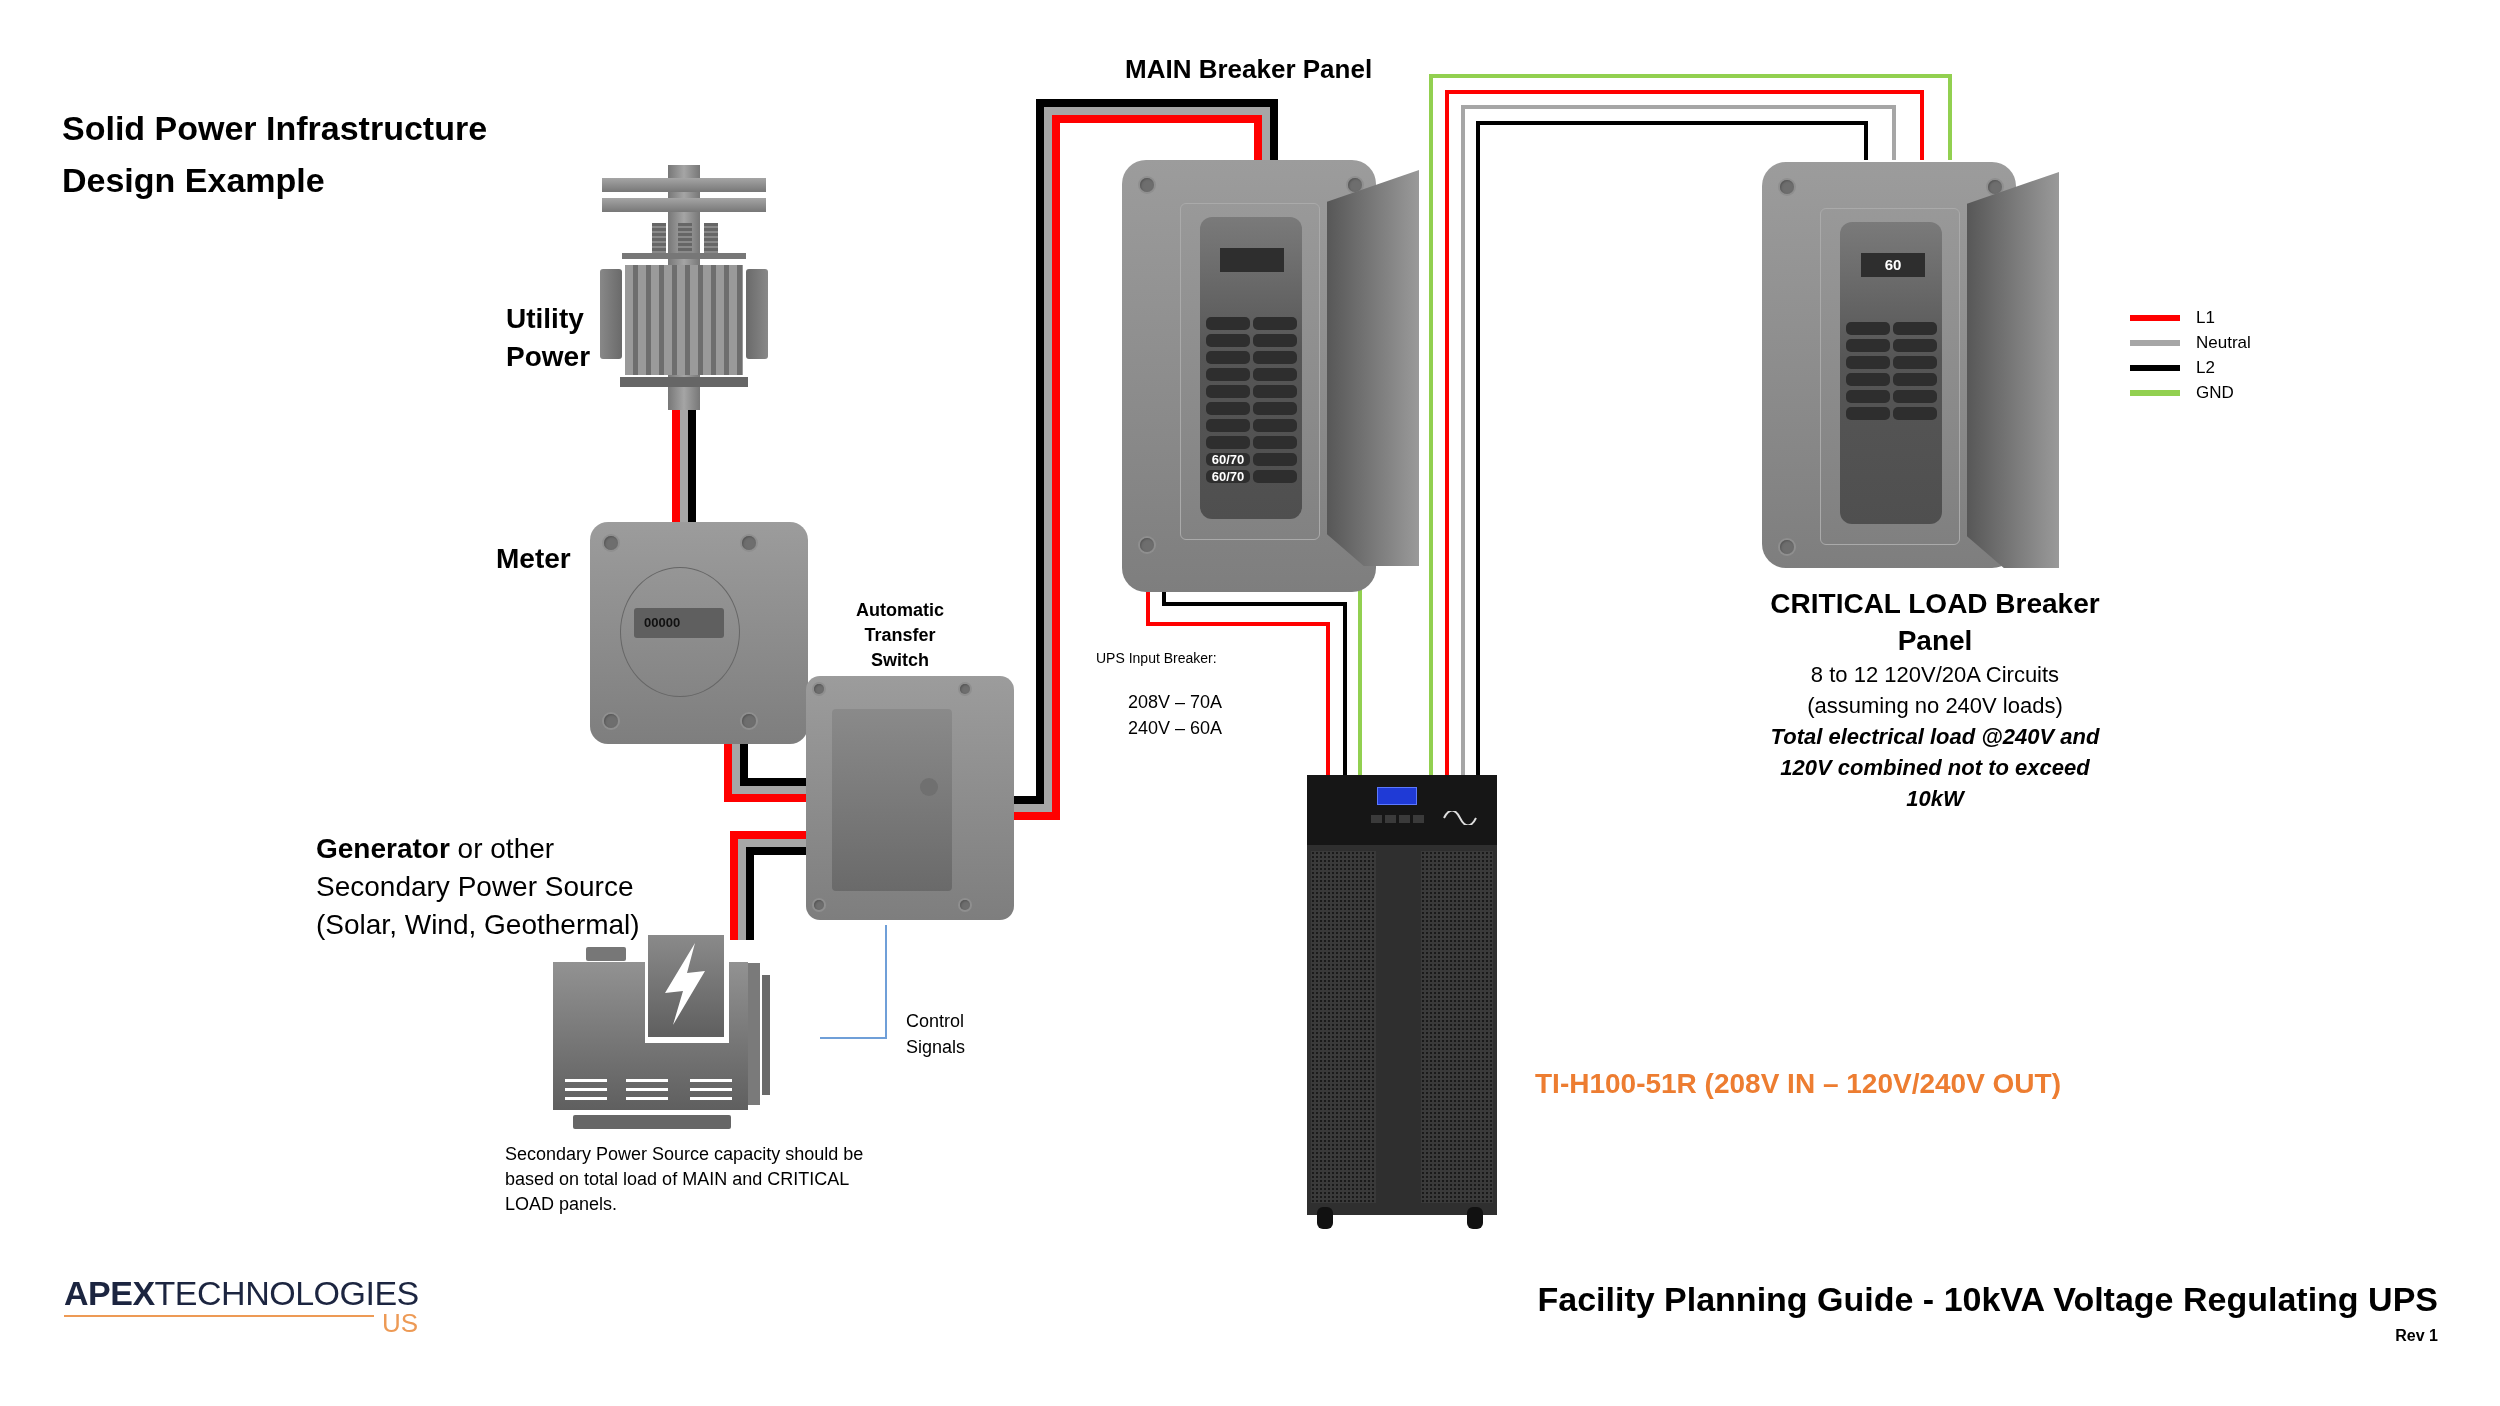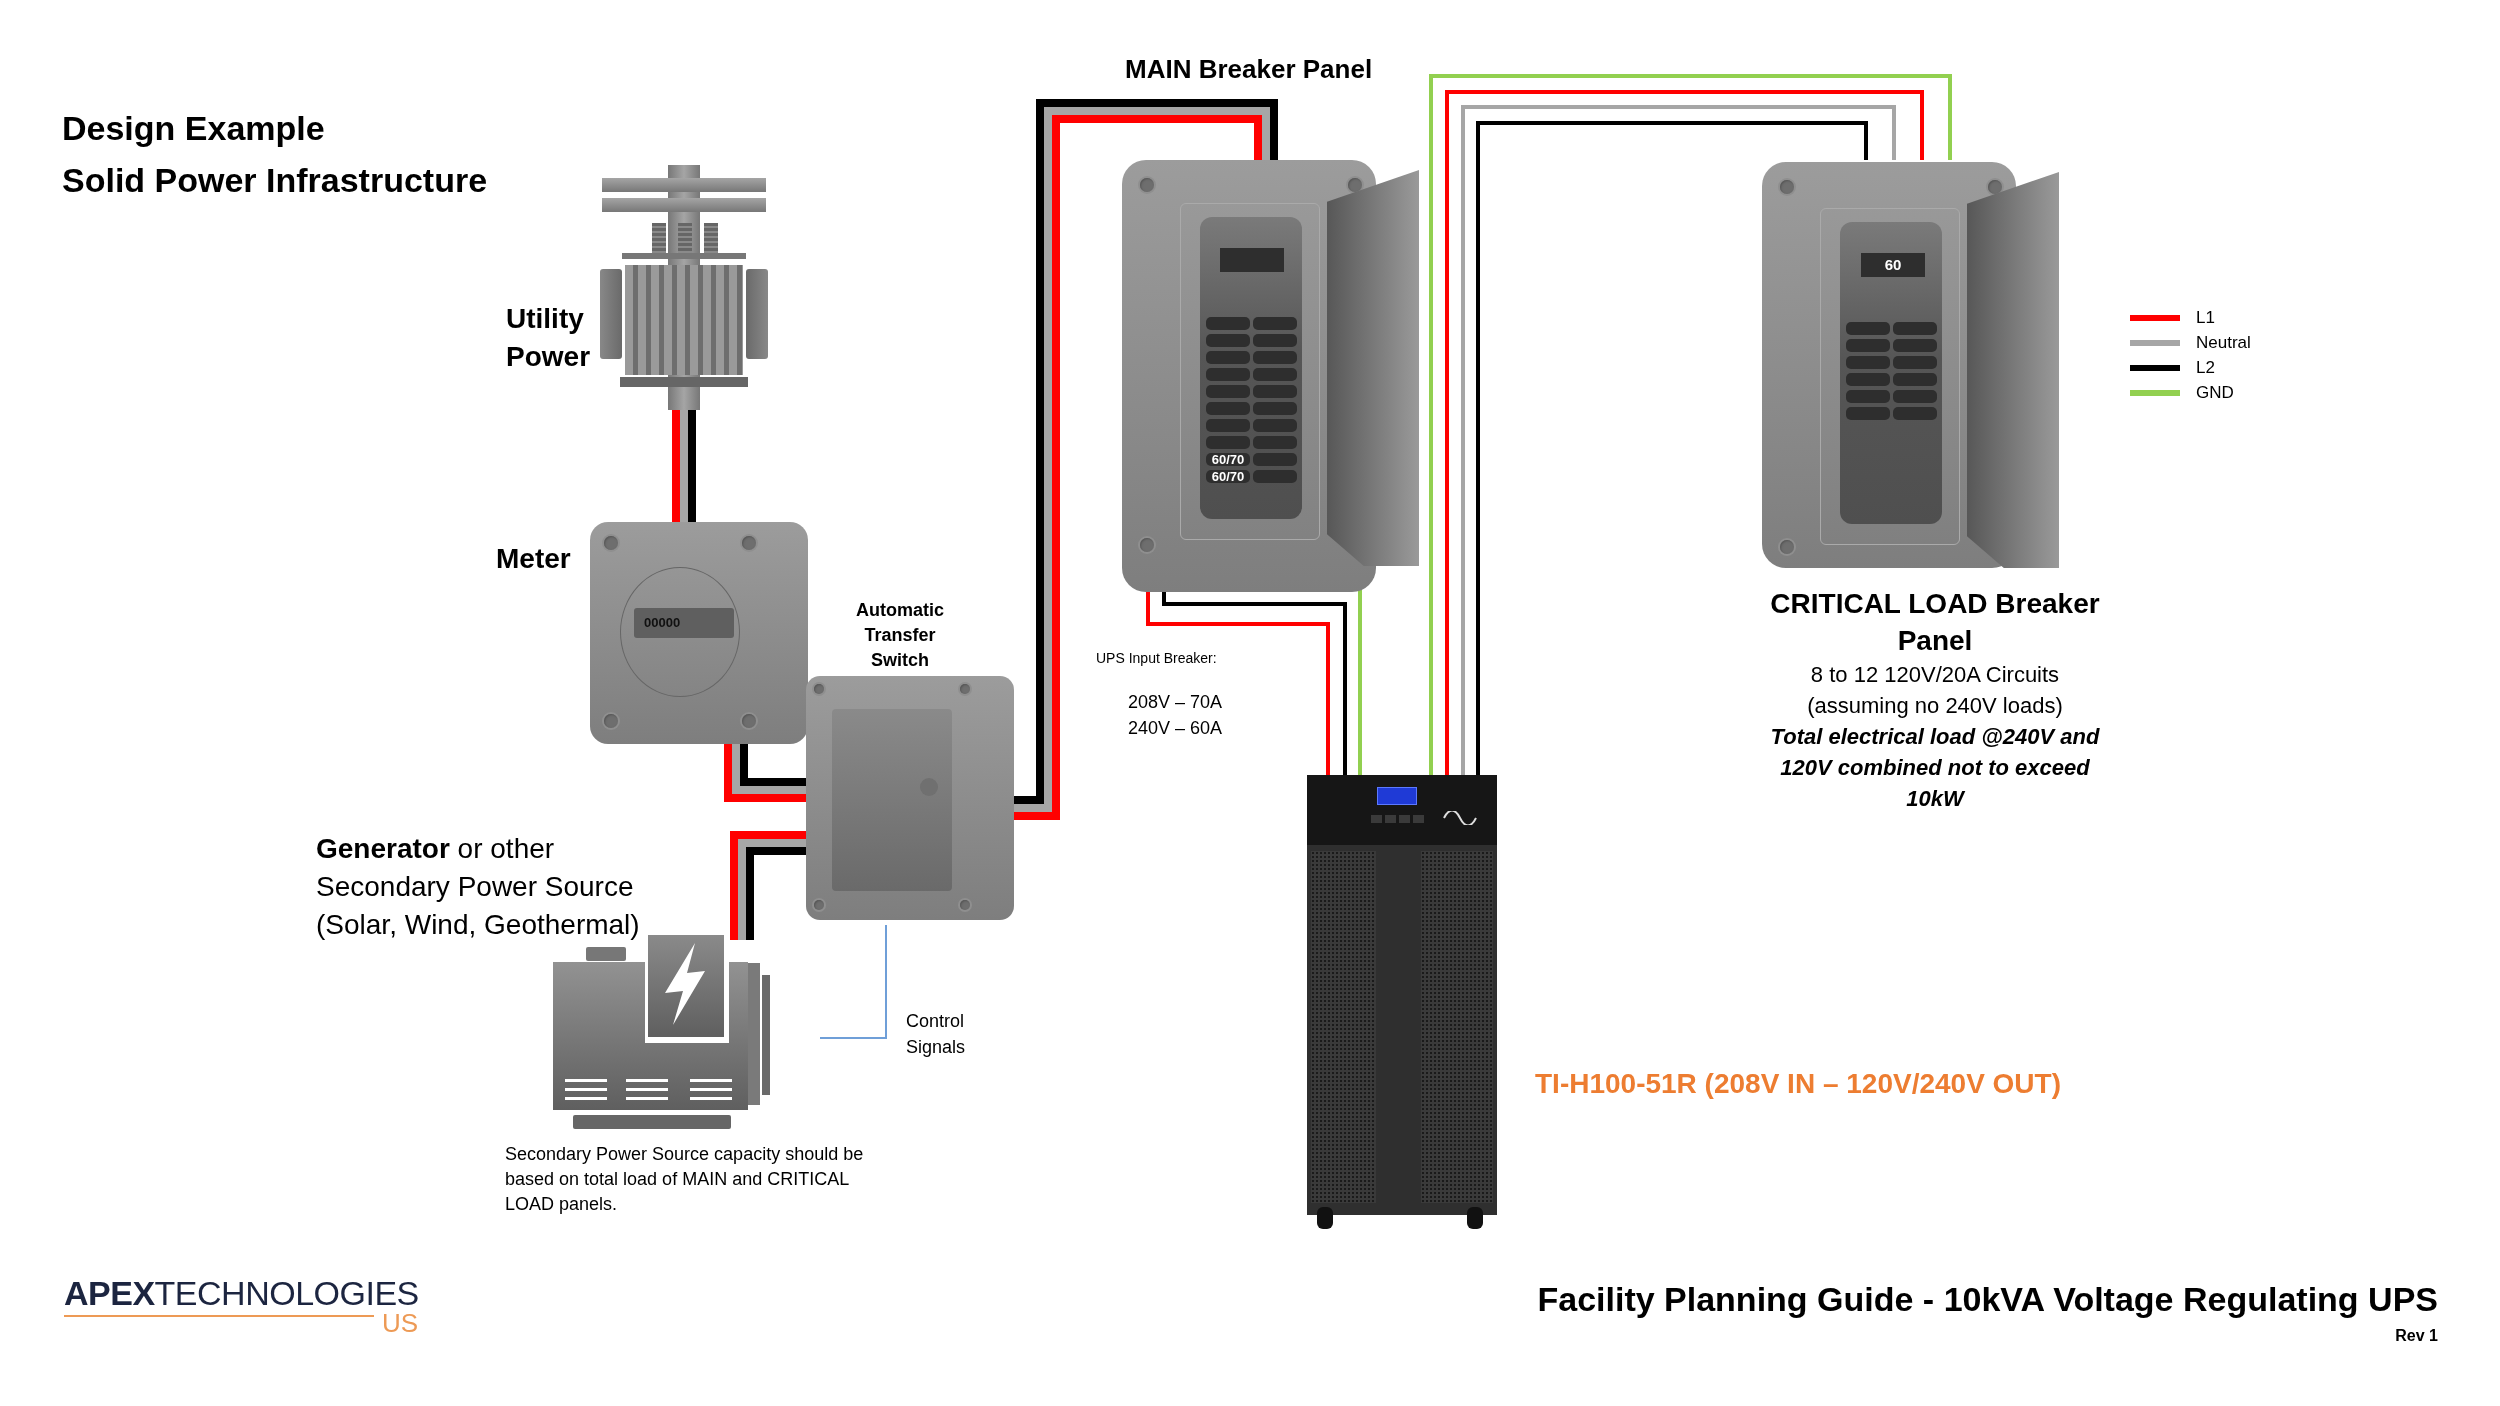--- a/index.html
+++ b/index.html
@@ -78,22 +78,22 @@
     <polyline points="1220,520 1220,584 1360,584 1360,775" stroke="#92d050" stroke-width="4"></polyline>
 
     <polyline points="1431,775 1431,76 1950,76 1950,160" stroke="#92d050" stroke-width="4"></polyline>
     <polyline points="1447,775 1447,92 1922,92 1922,160" stroke="#ff0000" stroke-width="4"></polyline>
     <polyline points="1463,775 1463,107 1894,107 1894,160" stroke="#a6a6a6" stroke-width="4"></polyline>
     <polyline points="1478,775 1478,123 1866,123 1866,160" stroke="#000" stroke-width="4"></polyline>
   </g>
 </svg>
 
 <div class="abs title-main">
+  <div>Solid Power Infrastructure</div>
   <div>Design Example</div>
-  <div>Solid Power Infrastructure</div>
 </div>
 
 <div class="abs" style="left:600px;top:165px;width:170px;height:250px;">
   <div class="abs" style="left:68px;top:0;width:32px;height:245px;background:linear-gradient(90deg,#777,#a5a5a5,#777);"></div>
   <div class="abs" style="left:2px;top:13px;width:164px;height:14px;background:linear-gradient(180deg,#a5a5a5,#777);"></div>
   <div class="abs" style="left:2px;top:33px;width:164px;height:14px;background:linear-gradient(180deg,#a5a5a5,#777);"></div>
   <div class="abs" style="left:52px;top:58px;width:14px;height:30px;background:repeating-linear-gradient(180deg,#666 0 3px,#8a8a8a 3px 5px);"></div>
   <div class="abs" style="left:78px;top:58px;width:14px;height:30px;background:repeating-linear-gradient(180deg,#666 0 3px,#8a8a8a 3px 5px);"></div>
   <div class="abs" style="left:104px;top:58px;width:14px;height:30px;background:repeating-linear-gradient(180deg,#666 0 3px,#8a8a8a 3px 5px);"></div>
   <div class="abs" style="left:22px;top:88px;width:124px;height:6px;background:#777;"></div>
@@ -107,21 +107,21 @@
   <div>Power</div>
 </div>
 
 <div class="abs lbl-meter">Meter</div>
 <div class="abs panel" style="left:590px;top:522px;width:182px;height:222px;border-radius:18px;">
   <div class="screw" style="left:14px;top:14px;"></div>
   <div class="screw" style="left:152px;top:14px;"></div>
   <div class="screw" style="left:14px;top:192px;"></div>
   <div class="screw" style="left:152px;top:192px;"></div>
   <div class="abs" style="left:30px;top:45px;width:118px;height:128px;border-radius:50%;border:1px solid #666;"></div>
-  <div class="abs" style="left:44px;top:86px;width:100px;height:30px;background:#5f5f5f;border-radius:3px;font-size:13px;font-weight:bold;line-height:30px;padding-left:10px;box-sizing:border-box;color:#111;">00000</div>
+  <div class="abs" style="left:44px;top:86px;width:90px;height:30px;background:#5f5f5f;border-radius:3px;font-size:13px;font-weight:bold;line-height:30px;padding-left:10px;box-sizing:border-box;color:#111;">00000</div>
 </div>
 
 <div class="abs lbl-ats">
   <div>Automatic</div>
   <div>Transfer</div>
   <div>Switch</div>
 </div>
 <div class="abs panel" style="left:806px;top:676px;width:172px;height:244px;border-radius:14px;">
   <div class="screw" style="left:8px;top:8px;width:10px;height:10px;"></div>
   <div class="screw" style="left:154px;top:8px;width:10px;height:10px;"></div>

